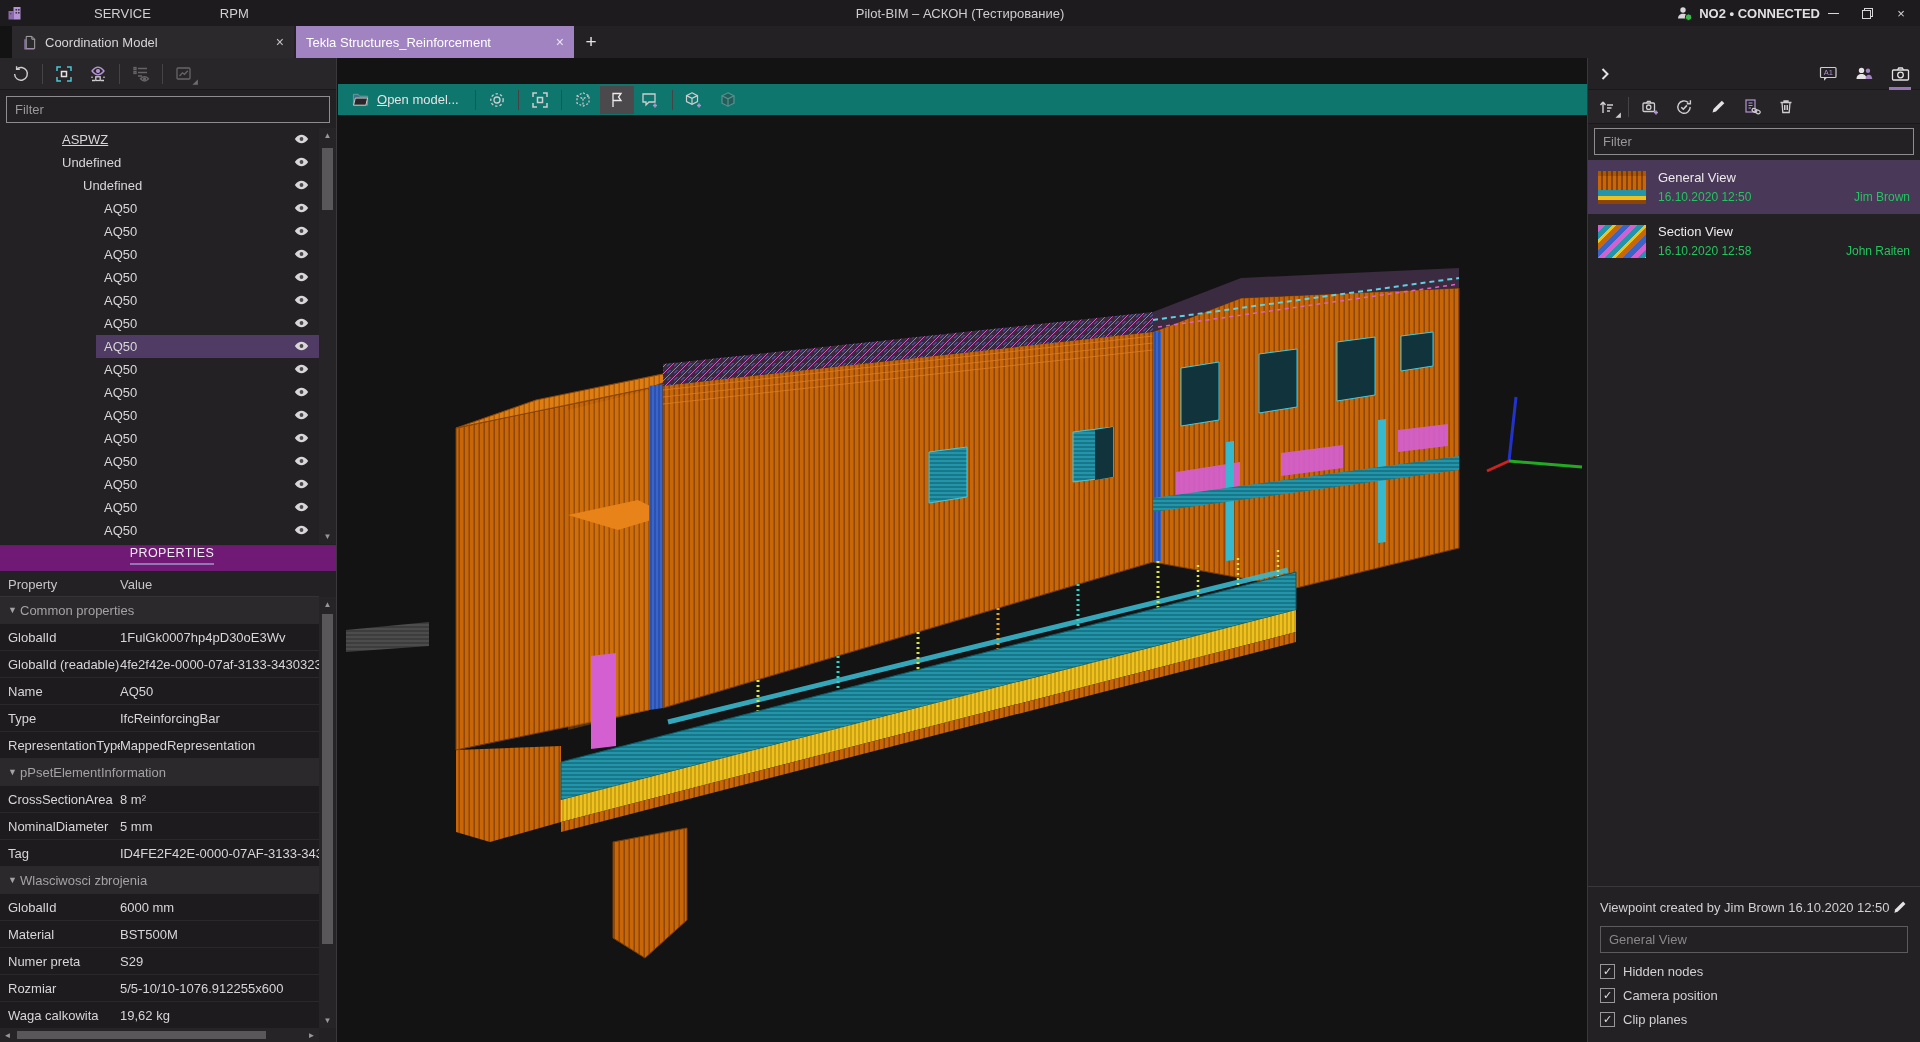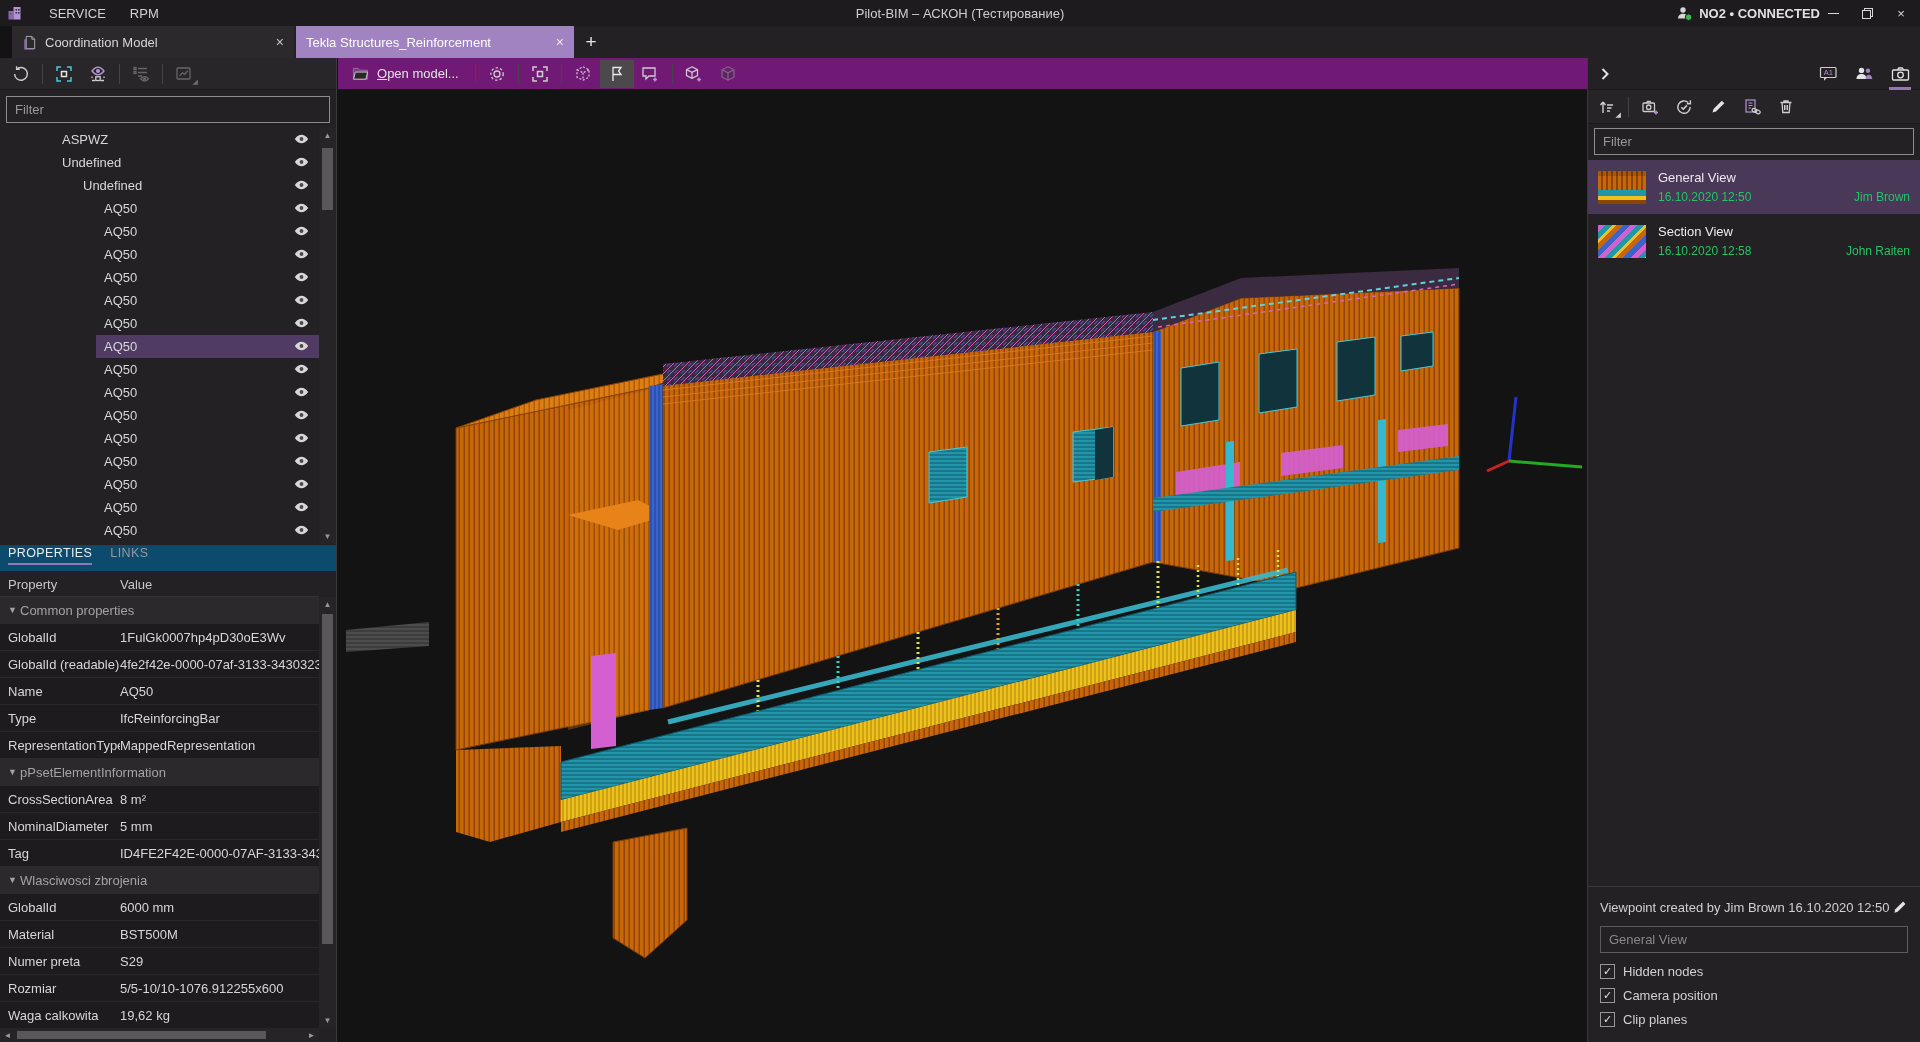--- a/index.html
+++ b/index.html
@@ -2,21 +2,21 @@
 <html><head>
 <meta charset="utf-8">
 <style>
   *{margin:0;padding:0;box-sizing:border-box;}
   html,body{width:1920px;height:1042px;overflow:hidden;}
   body{background:#141314;font-family:"Liberation Sans",sans-serif;color:#d8d6d8;font-size:13px;}
   #app{position:absolute;inset:0;}
   svg{display:block;}
 
   
-  .titlebar{position:absolute;left:0;top:0;right:0;height:26px;background:#1d1b1d;display:flex;align-items:center;z-index:30;}
+  .titlebar{position:absolute;left:0;top:0;right:0;height:26px;background:#1d1b1d;display:flex;align-items:center;z-index:30;gap:45px;}
   .logo{margin-left:7px;display:flex;}
   .menu{margin-left:26px;color:#d2d0d2;cursor:default;}
   .menu+.menu{margin-left:24px;}
   .tb-title{position:absolute;left:50%;transform:translateX(-50%);color:#cfcdcf;}
   .conn{position:absolute;right:100px;display:flex;align-items:center;gap:5px;color:#e2e0e2;font-weight:bold;justify-content:flex-end;}
   .winbtns{position:absolute;right:12px;display:flex;align-items:center;gap:20px;}
   .winbtn{width:14px;height:14px;display:flex;align-items:center;justify-content:center;color:#d8d6d8;font-size:13px;}
   .min-glyph{width:11px;border-top:1px solid #d8d6d8;display:block;}
 
   
@@ -50,21 +50,21 @@
   .tree-row.selected{background:#4f3b63;}
   .tree-label{padding-left:8px;white-space:nowrap;}
   .eye-btn{position:absolute;right:10px;top:6px;display:flex;}
 
   .vscroll{position:absolute;right:0;width:17px;background:#262426;}
   .tree-scroll{top:70px;height:416px;}
   .sarrow{height:15px;text-align:center;font-size:8px;line-height:15px;color:#9a979a;}
   .sarrow.bottom{position:absolute;bottom:0;left:0;right:0;}
   .sthumb{position:absolute;left:3px;right:3px;background:#5a575a;}
 
-  .props-tabs{position:absolute;top:487px;left:0;right:0;height:26px;border-top:1px solid #3a383a;display:flex;align-items:flex-start;gap:18px;padding-left:8px;background:#0c4a6e;}
+  .props-tabs{position:absolute;top:487px;left:0;right:0;height:26px;border-top:1px solid #3a383a;display:flex;align-items:center;gap:18px;padding-left:8px;background:#701a75;flex-direction:column;}
   .ptab{font-size:12.5px;letter-spacing:.4px;padding-bottom:3px;border-bottom:2px solid transparent;color:#9a979a;}
   .ptab.active{color:#ececec;border-bottom-color:#9576b4;}
 
   .props-header{position:absolute;top:514px;left:0;right:17px;height:25px;display:flex;align-items:center;color:#c8c5c8;background:#232123;border-bottom:1px solid #343234;}
   .ph-name{flex:0 0 120px;padding-left:8px;}
   .props-rows{position:absolute;top:539px;left:0;right:17px;bottom:14px;overflow:hidden;background:#1d1b1d;}
   .prow{height:27px;display:flex;align-items:center;border-bottom:1px solid #2a282a;background:#1d1b1d;}
   .prow .caret{display:none;}
   .prow.section{background:#2b292b;color:#a5a2a5;}
   .prow.section .caret{display:block;width:20px;padding-left:8px;font-size:9px;}
@@ -73,21 +73,21 @@
   .pvalue{flex:1;white-space:nowrap;overflow:hidden;}
 
   .props-vscroll{top:539px;bottom:14px;}
   .props-hscroll{position:absolute;left:0;right:17px;bottom:0;height:14px;background:#262426;display:flex;align-items:center;}
   .harrow{width:15px;text-align:center;font-size:8px;color:#9a979a;}
   .htrack{flex:1;height:14px;position:relative;}
   .hthumb{position:absolute;left:2px;top:3px;height:8px;width:86%;background:#5a575a;}
 
   
   .viewport{position:absolute;top:58px;left:338px;right:333px;bottom:0;background:#141314;}
-  .vp-toolbar{height:32px;background:#701a75;display:flex;align-items:center;border-bottom:1px solid #1a181a;padding-left:2px;}
+  .vp-toolbar{height:32px;background:#0f766e;display:flex;align-items:center;border-bottom:1px solid #1a181a;padding-left:2px;margin-top:26px;}
   .open-model{display:flex;align-items:center;gap:8px;height:32px;padding:0 12px;color:#e4e2e4;}
   .open-model .lbl{text-decoration:none;}
   .open-model .lbl::first-letter{text-decoration:underline;}
   .vp-canvas{position:absolute;top:32px;left:0;right:0;bottom:0;overflow:hidden;}
 
   
   .right-panel{position:absolute;top:58px;right:0;width:333px;bottom:0;background:#232123;border-left:1px solid #3a383a;}
   .rp-header{height:32px;display:flex;align-items:center;padding:0 8px 0 10px;border-bottom:1px solid #1a181a;}
   .rp-header-icons{margin-left:auto;display:flex;gap:12px;align-items:center;}
   .hicon{position:relative;width:24px;height:24px;display:flex;align-items:center;justify-content:center;}
@@ -220,21 +220,21 @@
         <span class="corner-caret">◢</span>
       </span>
     </div>
 
     <div class="filter-wrap lp-filter-wrap">
       <input class="filter-input" type="text" placeholder="Filter" style="">
     </div>
 
     <div class="tree">
 
-        <div class="tree-row" style="margin-left: 54px;">
+        <div class="tree-row" style="margin-left: 54px; text-decoration: underline;">
           <span class="tree-label">ASPWZ</span>
           <span class="eye-btn">
             <svg width="15" height="10" viewBox="0 0 15 10">
               <path d="M.8 5C3 1.9 5.2.7 7.5.7S12 1.9 14.2 5C12 8.1 9.8 9.3 7.5 9.3S3 8.1.8 5z" fill="#d8d6d8"></path>
               <circle cx="7.5" cy="5" r="1.9" fill="#4a484a"></circle>
             </svg>
           </span>
         </div>
 
         <div class="tree-row" style="margin-left: 54px;">

